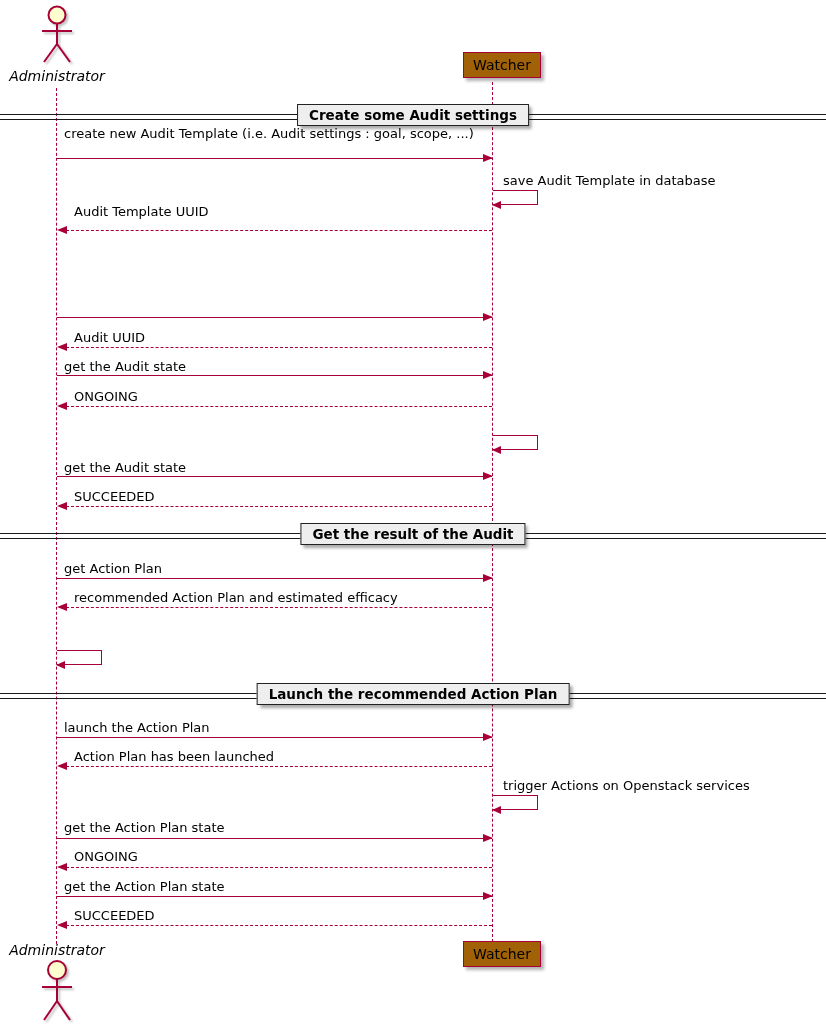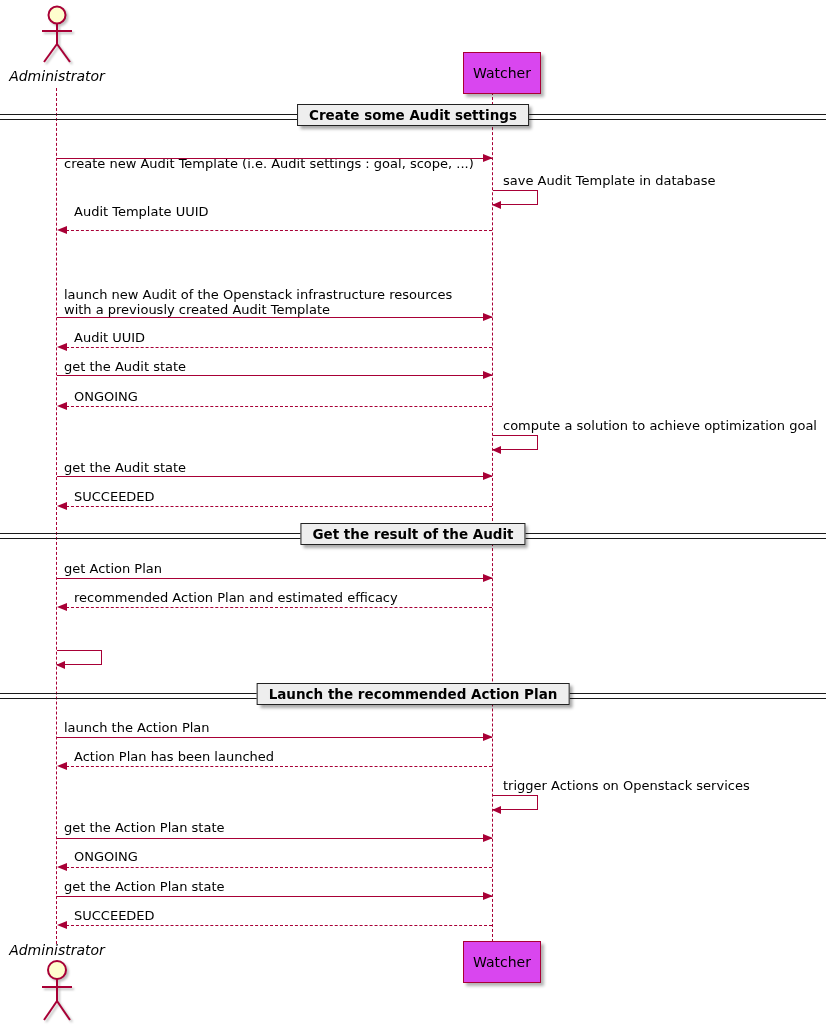--- a/index.html
+++ b/index.html
@@ -2,22 +2,22 @@
 <html><head>
 <meta charset="utf-8">
 <style>
   html,body{margin:0;padding:0;background:#fff;}
   .canvas{
     position:relative;width:826px;height:1030px;background:#ffffff;overflow:hidden;
     font-family:"DejaVu Sans","Liberation Sans",sans-serif;color:#000;
   }
   .lifeline{position:absolute;width:0;border-left:1px dashed #A80036;z-index:1;}
   .pbox{
-    position:absolute;background:#d946ef;border:1.6px solid #A80036;
-    padding:12px 9px;font-size:14px;box-shadow:3px 3px 3px rgba(0,0,0,0.30);
+    position:absolute;background:#a16207;border:1.6px solid #A80036;
+    padding:4px 9px;font-size:14px;box-shadow:3px 3px 3px rgba(0,0,0,0.30);
     z-index:6;white-space:nowrap;
   }
   .actor{position:absolute;z-index:6;filter:drop-shadow(2.5px 2.5px 1px rgba(0,0,0,0.25));}
   .actor-label{position:absolute;font-size:14px;text-align:center;z-index:6;white-space:nowrap;font-style:italic;}
   .divider{position:absolute;left:0;width:826px;height:26px;z-index:3;}
   .dlines{position:absolute;left:0;right:0;top:10px;height:4px;
     border-top:1.5px solid #1a1a1a;border-bottom:1.5px solid #1a1a1a;}
   .dbox{
     position:absolute;left:50%;top:0;transform:translateX(-50%);
     background:#EEEEEE;border:1.8px solid #222;padding:2px 11px;
@@ -57,52 +57,49 @@
   </div>
   <div class="actor-label" style="left:0px;top:68px;width:114px;">Administrator</div>
 
   <div class="pbox" style="left:463px;top:52px;">Watcher</div>
 
   <div class="divider" style="top:104px;">
     <div class="dlines"></div>
     <div class="dbox">Create some Audit settings</div>
   </div>
 
-  <div class="mlabel" style="left:64px;top:156px;">create new Audit Template (i.e. Audit settings : goal, scope, ...)</div>
+  <div class="mlabel" style="left:64px;top:126px;">create new Audit Template (i.e. Audit settings : goal, scope, ...)</div>
   <div class="aline solid" style="left:57px;top:158px;width:435px;"></div>
   <div class="ahead right" style="left:483px;top:154px;"></div>
 
   <div class="mlabel" style="left:503px;top:173px;">save Audit Template in database</div>
   <div class="selfloop" style="left:493px;top:190px;">
       <span class="head"></span>
     </div>
 
   <div class="mlabel" style="left:74px;top:204px;">Audit Template UUID</div>
   <div class="aline dashed" style="left:66px;top:230px;width:426px;"></div>
   <div class="ahead left" style="left:57px;top:226px;"></div>
 
 
-  <div class="mlabel" style="left:64px;top:287px;">launch new Audit of the Openstack infrastructure resources
-with a previously created Audit Template</div>
   <div class="aline solid" style="left:57px;top:317px;width:435px;"></div>
   <div class="ahead right" style="left:483px;top:313px;"></div>
 
   <div class="mlabel" style="left:74px;top:330px;">Audit UUID</div>
   <div class="aline dashed" style="left:66px;top:347px;width:426px;"></div>
   <div class="ahead left" style="left:57px;top:343px;"></div>
 
   <div class="mlabel" style="left:64px;top:359px;">get the Audit state</div>
   <div class="aline solid" style="left:57px;top:375px;width:435px;"></div>
   <div class="ahead right" style="left:483px;top:371px;"></div>
 
   <div class="mlabel" style="left:74px;top:389px;">ONGOING</div>
   <div class="aline dashed" style="left:66px;top:406px;width:426px;"></div>
   <div class="ahead left" style="left:57px;top:402px;"></div>
 
-  <div class="mlabel" style="left:503px;top:418px;">compute a solution to achieve optimization goal</div>
   <div class="selfloop" style="left:493px;top:435px;">
       <span class="head"></span>
     </div>
 
   <div class="mlabel" style="left:64px;top:460px;">get the Audit state</div>
   <div class="aline solid" style="left:57px;top:476px;width:435px;"></div>
   <div class="ahead right" style="left:483px;top:472px;"></div>
 
   <div class="mlabel" style="left:74px;top:489px;">SUCCEEDED</div>
   <div class="aline dashed" style="left:66px;top:506px;width:426px;"></div>

